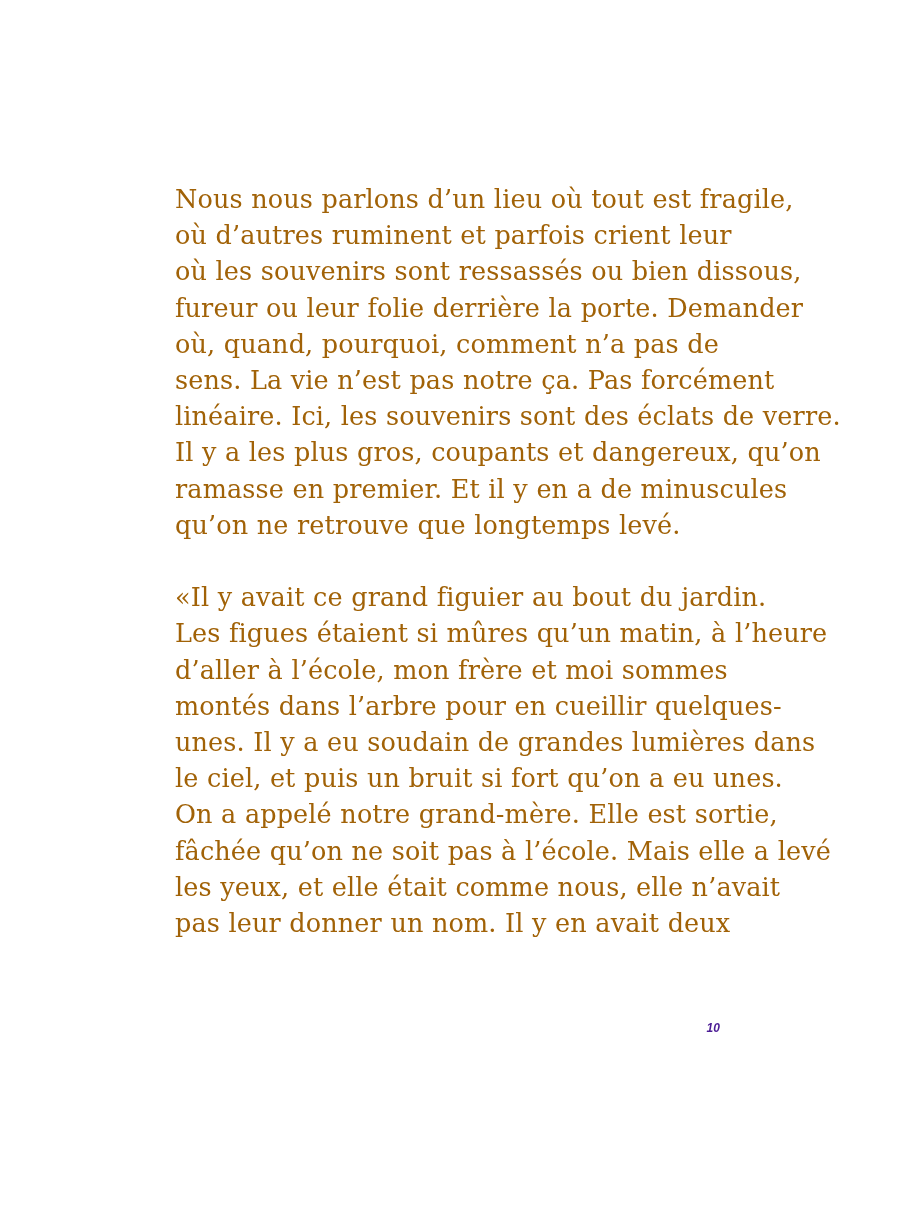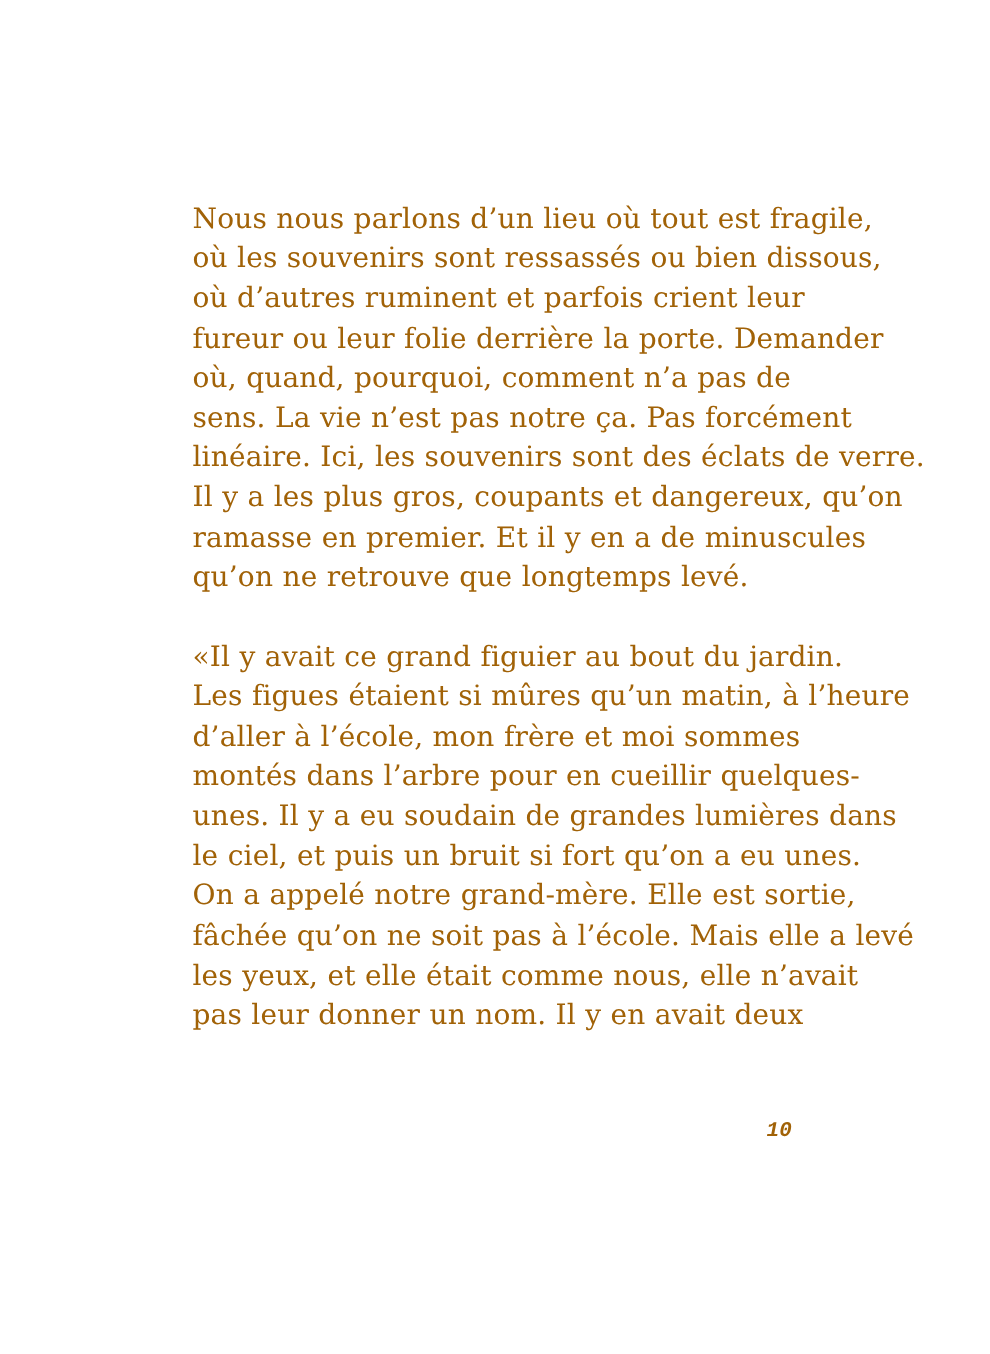--- a/index.html
+++ b/index.html
@@ -50,40 +50,40 @@
   .para--quote {
     margin-top: 36.2px;
   }
 
   .folio {
     position: absolute;
     top: 1016px;
     left: 175px;
     width: 545px;
     text-align: right;
-    font-family: Liberation Mono, monospace;
+    font-family: Liberation Sans, sans-serif;
     font-style: italic;
     font-weight: 700;
-    font-size: 19px;
+    font-size: 12px;
     line-height: 24px;
-    color: #a16207;
+    color: #4c1d95;
     letter-spacing: 0.01em;
   }
 </style>
 </head>
 <body>
 
 <div class="page">
 
   <div class="text-block">
 
     <p class="para para--narration">
       <span class="line">Nous nous parlons d’un lieu où tout est fragile,</span>
+      <span class="line">où d’autres ruminent et parfois crient leur</span>
       <span class="line">où les souvenirs sont ressassés ou bien dissous,</span>
-      <span class="line">où d’autres ruminent et parfois crient leur</span>
       <span class="line">fureur ou leur folie derrière la porte. Demander</span>
       <span class="line">où, quand, pourquoi, comment n’a pas de</span>
       <span class="line">sens. La vie n’est pas notre ça. Pas forcément</span>
       <span class="line">linéaire. Ici, les souvenirs sont des éclats de verre.</span>
       <span class="line">Il y a les plus gros, coupants et dangereux, qu’on</span>
       <span class="line">ramasse en premier. Et il y en a de minuscules</span>
       <span class="line">qu’on ne retrouve que longtemps levé.</span>
     </p>
 
     <p class="para para--quote">

